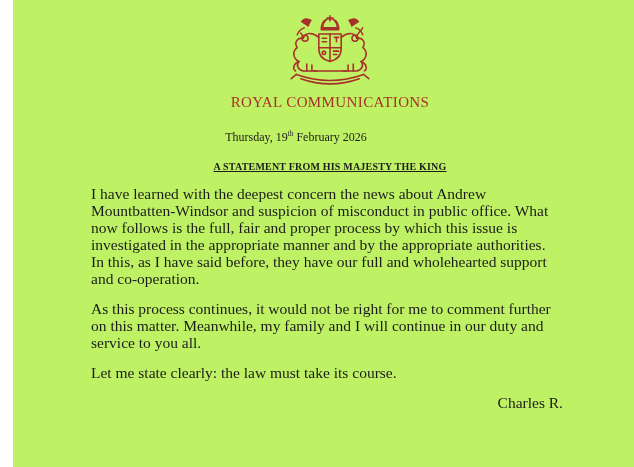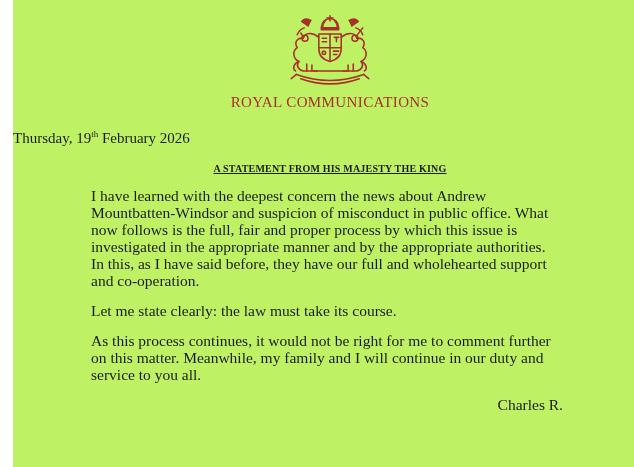--- a/index.html
+++ b/index.html
@@ -18,22 +18,23 @@
   .org-name {
     margin-top: 3px;
     color: #a8302a;
     font-size: 15px;
     letter-spacing: 0.4px;
     font-weight: normal;
   }
   .date-line {
     margin-top: 19px;
     margin-right: 97px;
-    text-align: left;
-    font-size: 15px;
+    text-align: center;
+    font-size: 12px;
+    padding-left: 29px;
   }
   .date-line sup { font-size: 60%; line-height: 0; }
   .statement-title {
     margin-top: 16px;
     text-align: center;
     font-weight: bold;
     font-size: 10px;
     text-decoration: underline;
     letter-spacing: 0.2px;
   }
@@ -102,20 +103,20 @@
 
   <div class="statement-title">A STATEMENT FROM HIS MAJESTY THE KING</div>
 
   <div class="body-text">
     <p>I have learned with the deepest concern the news about Andrew
 Mountbatten-Windsor and suspicion of misconduct in public office. What
 now follows is the full, fair and proper process by which this issue is
 investigated in the appropriate manner and by the appropriate authorities.
 In this, as I have said before, they have our full and wholehearted support
 and co-operation.</p>
-    <p>Let me state clearly: the law must take its course.</p>
     <p>As this process continues, it would not be right for me to comment further
 on this matter. Meanwhile, my family and I will continue in our duty and
 service to you all.</p>
+    <p>Let me state clearly: the law must take its course.</p>
     <p class="signature">Charles R.</p>
   </div>
 
 </div>
 
 </body></html>

